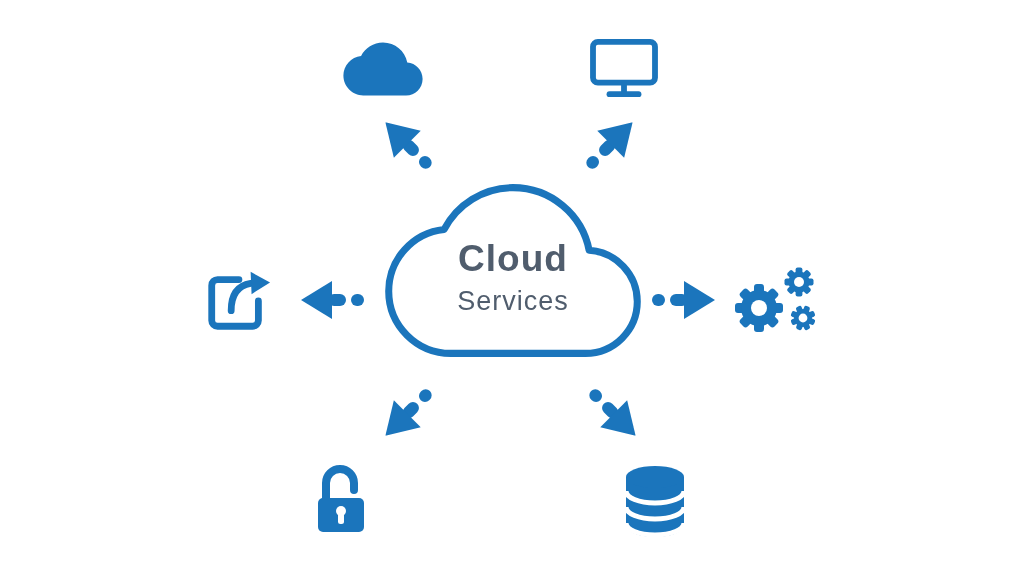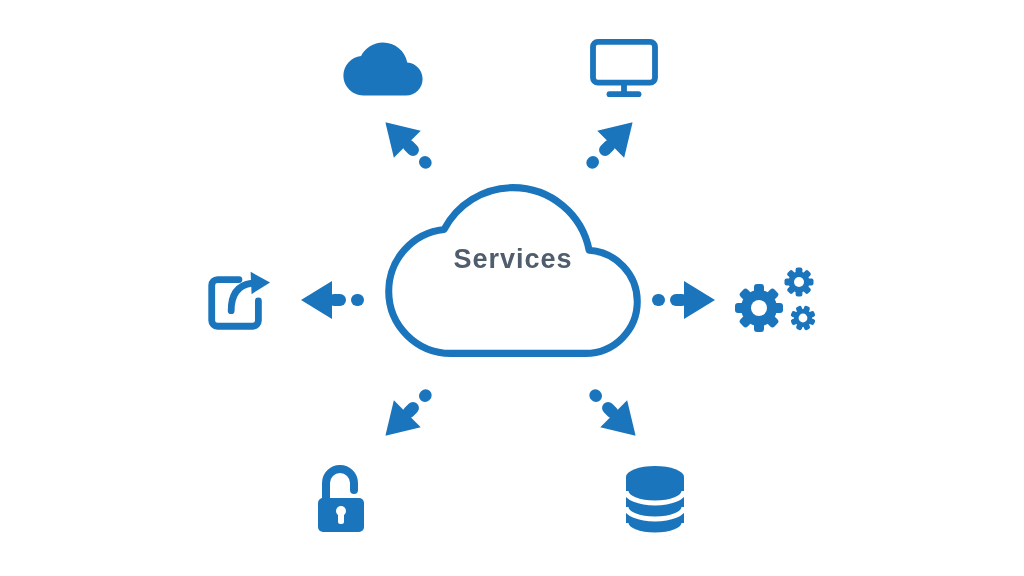--- a/index.html
+++ b/index.html
@@ -33,21 +33,21 @@
     color:var(--text);
     pointer-events:none;
   }
   .center-label .line1{
     font-size:37px;
     font-weight:600;
     letter-spacing:1px;
   }
   .center-label .line2{
     font-size:27px;
-    font-weight:700;
+    font-weight:400;
     letter-spacing:1px;
     margin-top:6px;
   }
   .defs{position:absolute;width:0;height:0;overflow:hidden;}
 </style>
 </head>
 <body>
 
 <div class="canvas">
 
@@ -56,20 +56,21 @@
       <rect x="1" y="14" width="13" height="12" rx="6" fill="currentColor"></rect>
       <rect x="19" y="14" width="18" height="12" rx="6" fill="currentColor"></rect>
       <polygon points="33,1 64,20 33,39" fill="currentColor"></polygon>
     </symbol>
   </svg>
 
   <svg class="abs" style="left:368px;top:163px;" width="290" height="215" viewBox="-2 2 28 20">
     <path d="M19.35 10.04C18.67 6.59 15.64 4 12 4 9.11 4 6.6 5.64 5.35 8.04 2.34 8.36 0 10.91 0 14c0 3.31 2.69 6 6 6h13c2.76 0 5-2.24 5-5 0-2.64-2.05-4.78-4.65-4.96z" fill="#ffffff" stroke="var(--blue)" stroke-width="0.68" stroke-linejoin="round"></path>
   </svg>
   <div class="center-label">
+    <div class="line1">Cloud</div>
     <div class="line2">Services</div>
   </div>
 
   <svg class="arrow" style="left:376px;top:125px;transform:rotate(-135deg);">
       <use href="#arrow"></use>
     </svg>
   <svg class="arrow" style="left:578px;top:125px;transform:rotate(-45deg);">
       <use href="#arrow"></use>
     </svg>
   <svg class="arrow" style="left:301px;top:280px;transform:rotate(180deg);">

